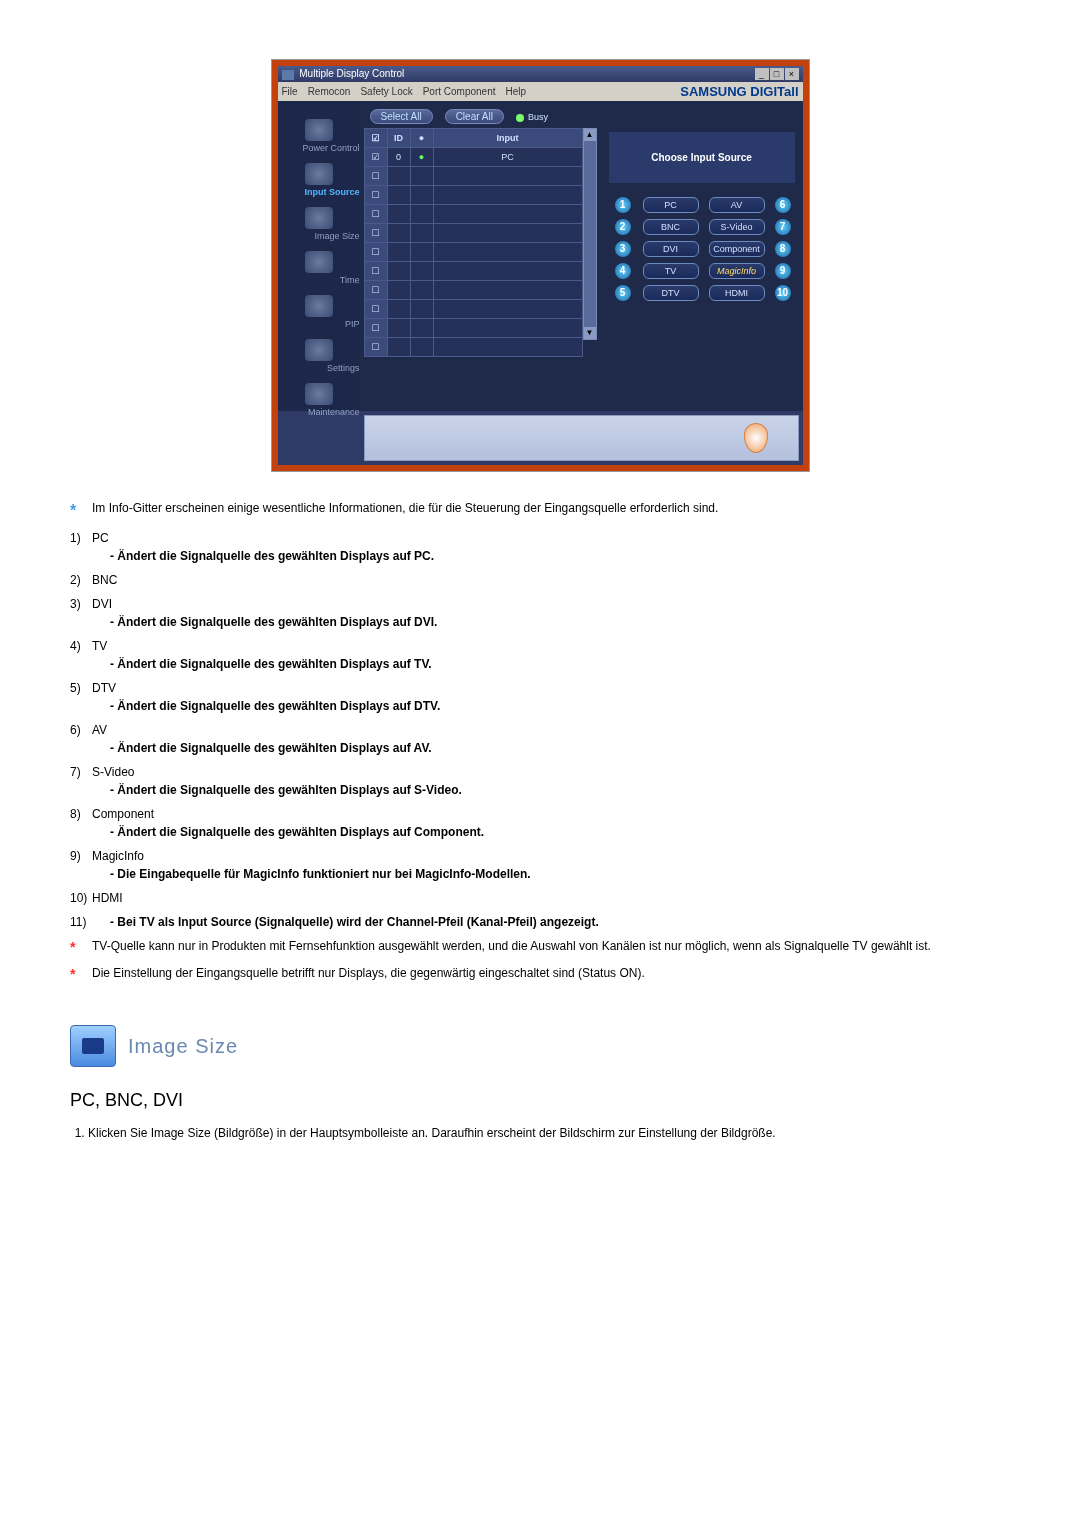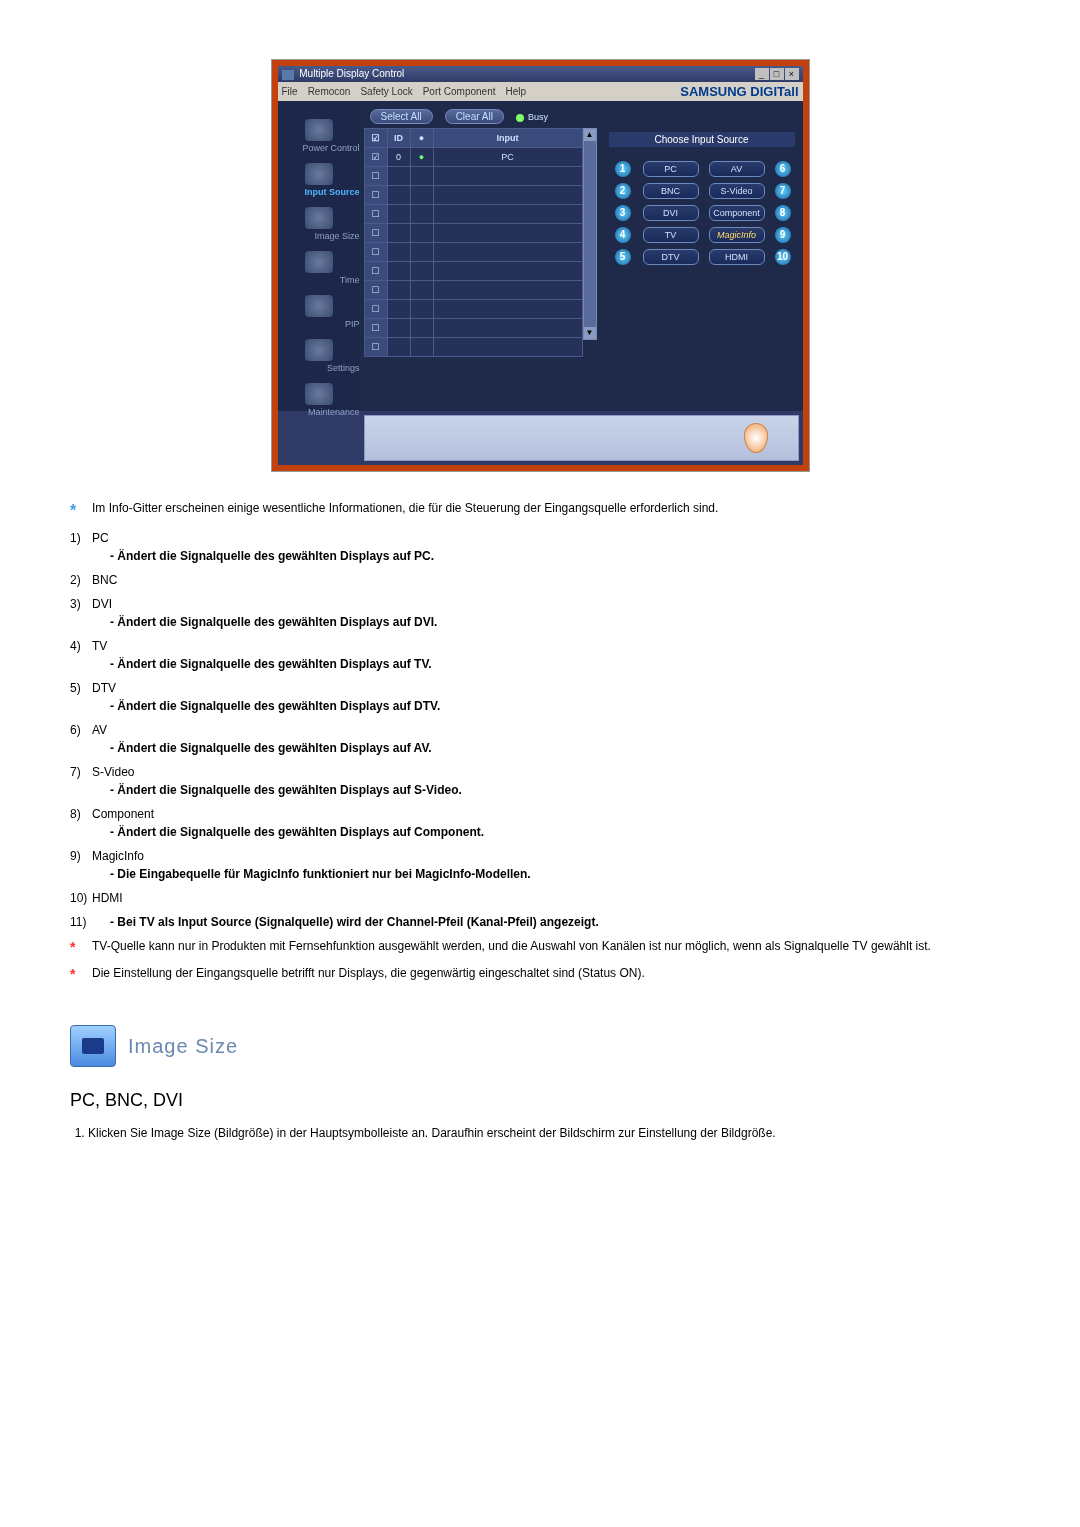--- a/index.html
+++ b/index.html
@@ -165,23 +165,23 @@
     line-height: 12px;
   }
   .right-panel {
     flex: 1;
     margin-left: 8px;
   }
   .rp-header {
     background: #2a3a6a;
     color: #fff;
     font-size: 10px;
-    font-weight: normal;
+    font-weight: bold;
     text-align: center;
-    padding: 2px 0;
+    padding: 20px 0;
     margin: 4px 4px 14px 4px;
   }
   .src-grid {
     display: grid;
     grid-template-columns: 18px 56px 56px 18px;
     gap: 6px 10px;
     margin-left: 10px;
     align-items: center;
   }
   .num-badge {

